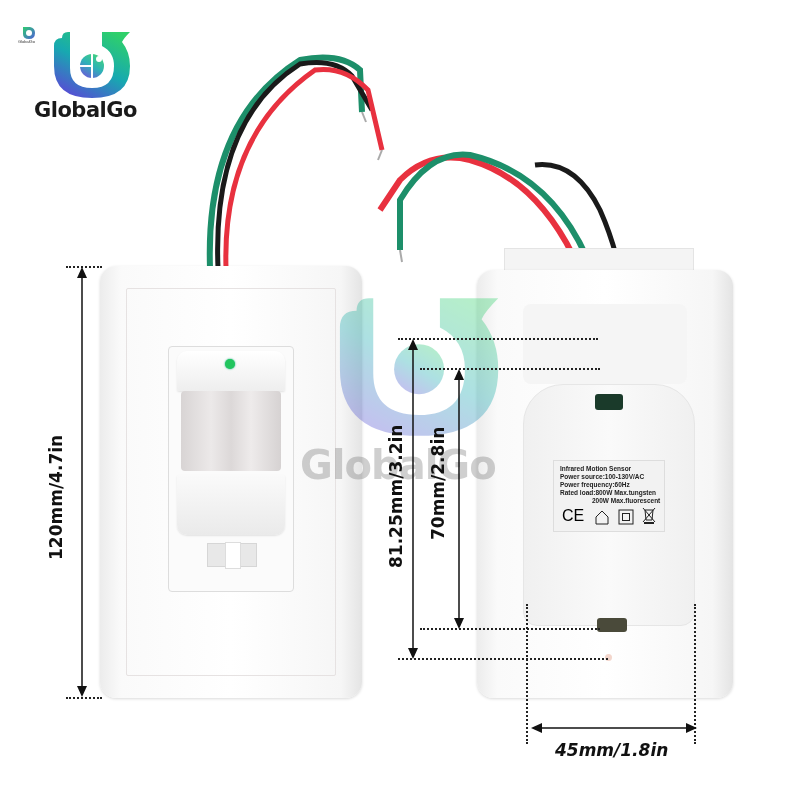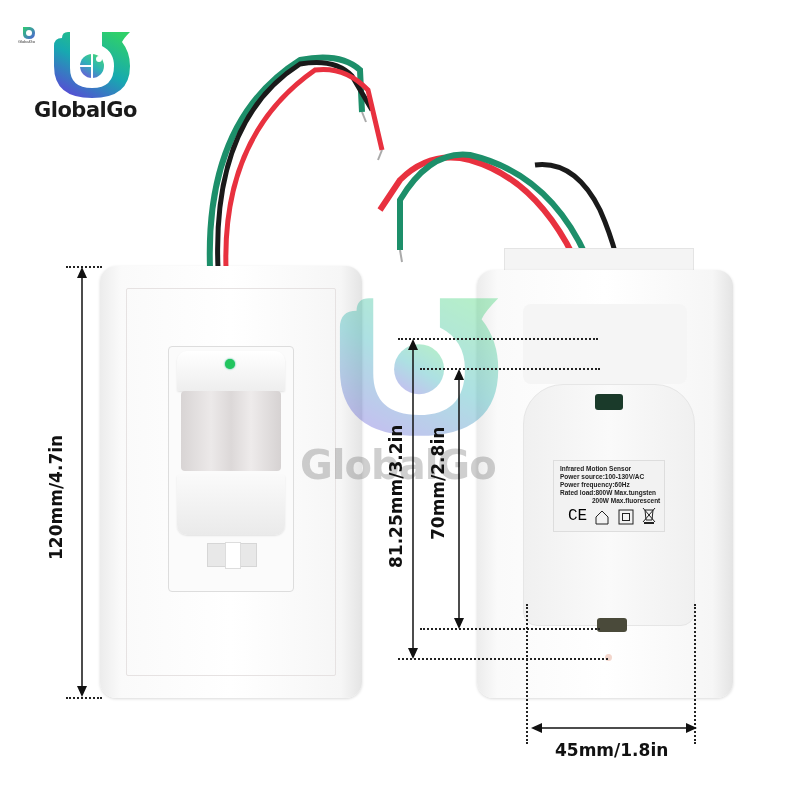--- a/index.html
+++ b/index.html
@@ -84,21 +84,21 @@
   <div class="abs" style="left:120px;top:348px;width:30px;height:14px;background:#4a4a3a;border-radius:3px;"></div>
   <div class="abs" style="left:128px;top:384px;width:7px;height:7px;background:#f3d6cc;border-radius:50%;"></div>
 </div>
 
 <div class="abs" style="left:553px;top:460px;width:110px;height:70px;background:#f2f2f2;border:1px solid #ddd;">
   <div class="abs label-text" style="left:6px;top:4px;">Infrared Motion Sensor</div>
   <div class="abs label-text" style="left:6px;top:12px;">Power source:100-130V/AC</div>
   <div class="abs label-text" style="left:6px;top:20px;">Power frequency:60Hz</div>
   <div class="abs label-text" style="left:6px;top:28px;">Rated load:800W Max.tungsten</div>
   <div class="abs label-text" style="left:38px;top:36px;">200W Max.fluorescent</div>
-  <div class="abs" style="left:14px;top:46px;font-size:16px;font-family:Liberation Mono, monospace;">CE</div>
+  <div class="abs" style="left:8px;top:46px;font-size:16px;font-family:Liberation Sans, sans-serif;">CE</div>
   <svg class="abs" style="left:40px;top:48px;" width="16" height="16" viewBox="0 0 16 16">
       <path d="M2 8 L8 2 L14 8 L14 15 L2 15 Z" fill="none" stroke="#222" stroke-width="1"></path>
     </svg>
   <svg class="abs" style="left:64px;top:48px;" width="16" height="16" viewBox="0 0 16 16">
       <rect x="1" y="1" width="14" height="14" fill="none" stroke="#222"></rect>
       <rect x="4.5" y="4.5" width="7" height="7" fill="none" stroke="#222"></rect>
     </svg>
   <svg class="abs" style="left:88px;top:46px;" width="14" height="18" viewBox="0 0 14 18">
       <path d="M3 3 L11 3 L10 13 L4 13 Z" fill="none" stroke="#222"></path>
       <line x1="1" y1="1" x2="13" y2="15" stroke="#222"></line>
@@ -147,13 +147,13 @@
 </svg>
 <div class="abs dim-label vert" style="left:428px;top:540px;">70mm/2.8in</div>
 
 <div class="abs dash-v" style="left:526px;top:604px;height:140px;"></div>
 <div class="abs dash-v" style="left:694px;top:604px;height:140px;"></div>
 <svg class="abs" style="left:530px;top:722px;" width="168" height="12">
   <line x1="6" y1="6" x2="162" y2="6" stroke="#111" stroke-width="1.5"></line>
   <path d="M12 1 L1 6 L12 11 Z" fill="#111"></path>
     <path d="M156 1 L167 6 L156 11 Z" fill="#111"></path>
 </svg>
-<div class="abs dim-label" style="left:555px;top:740px;">45mm/1.8in</div>
+<div class="abs dim-label" style="left:555px;top:740px;font-style:italic;">45mm/1.8in</div>
 
 </body></html>

